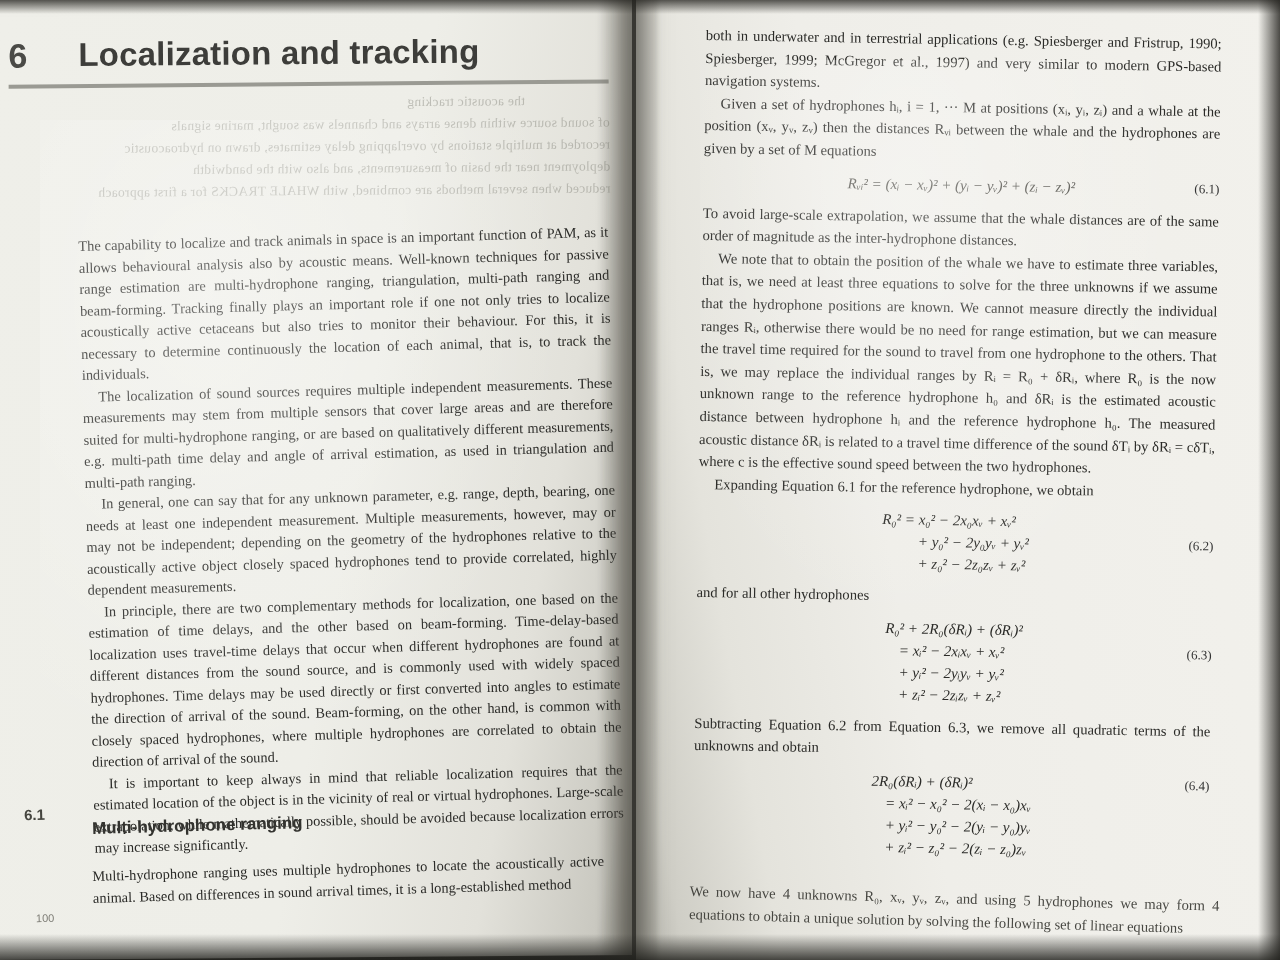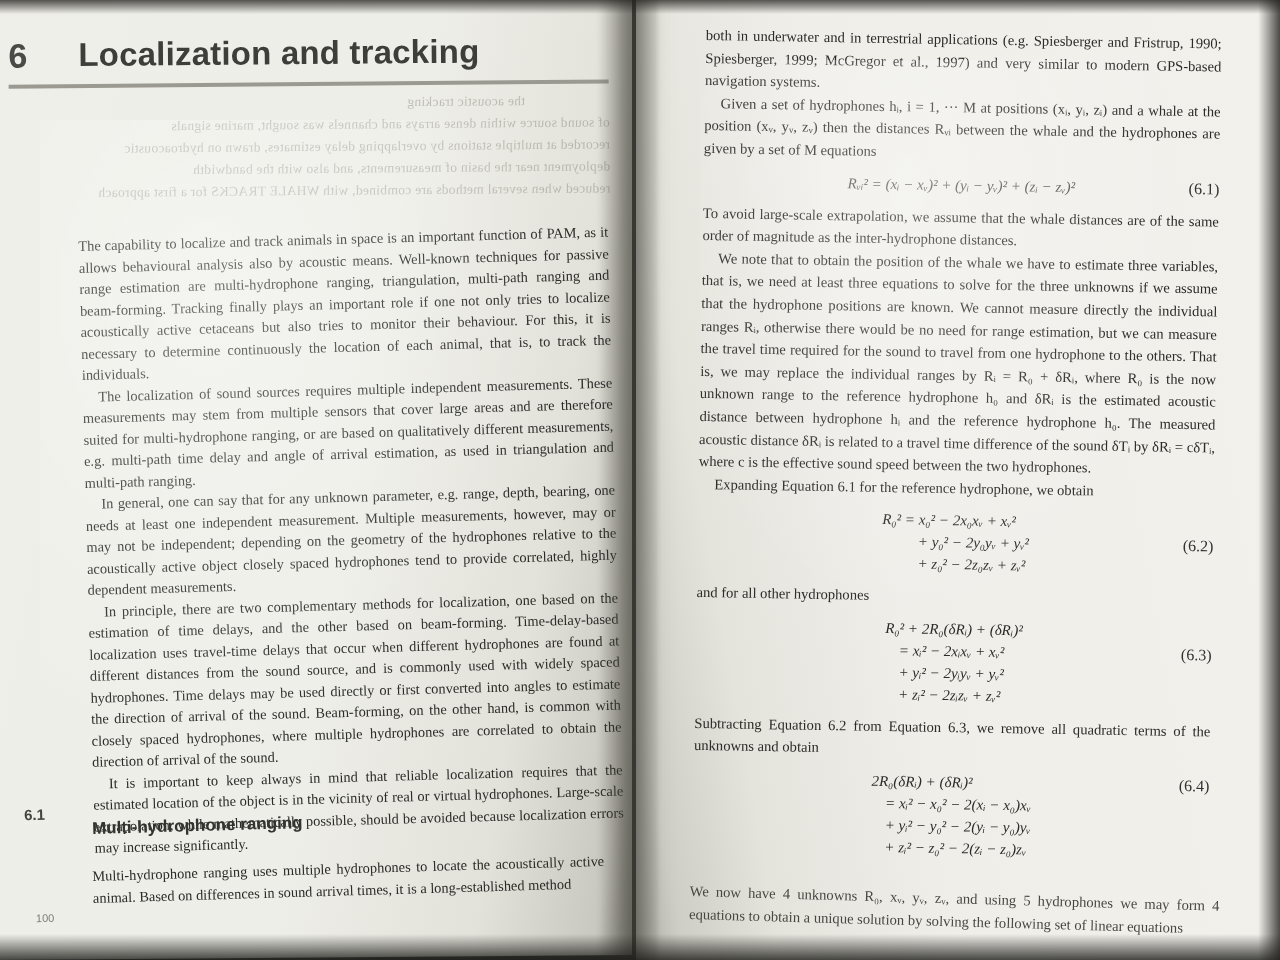--- a/index.html
+++ b/index.html
@@ -224,21 +224,21 @@
     font-style: italic;
     font-size: 15px;
     line-height: 22px;
     color: #2b2b28;
   }
   .eq .num {
     position: absolute;
     right: 0;
     top: 0;
     font-style: normal;
-    font-size: 16px;
+    font-size: 13px;
     color: #333;
   }
   .eq .lines { display: inline-block; text-align: left; }
   .eq .lines div { white-space: nowrap; }
   .fade-low { color: #55544e; }
 
   .lastlines {
     position: absolute;
     left: 690px;
     top: 880px;

